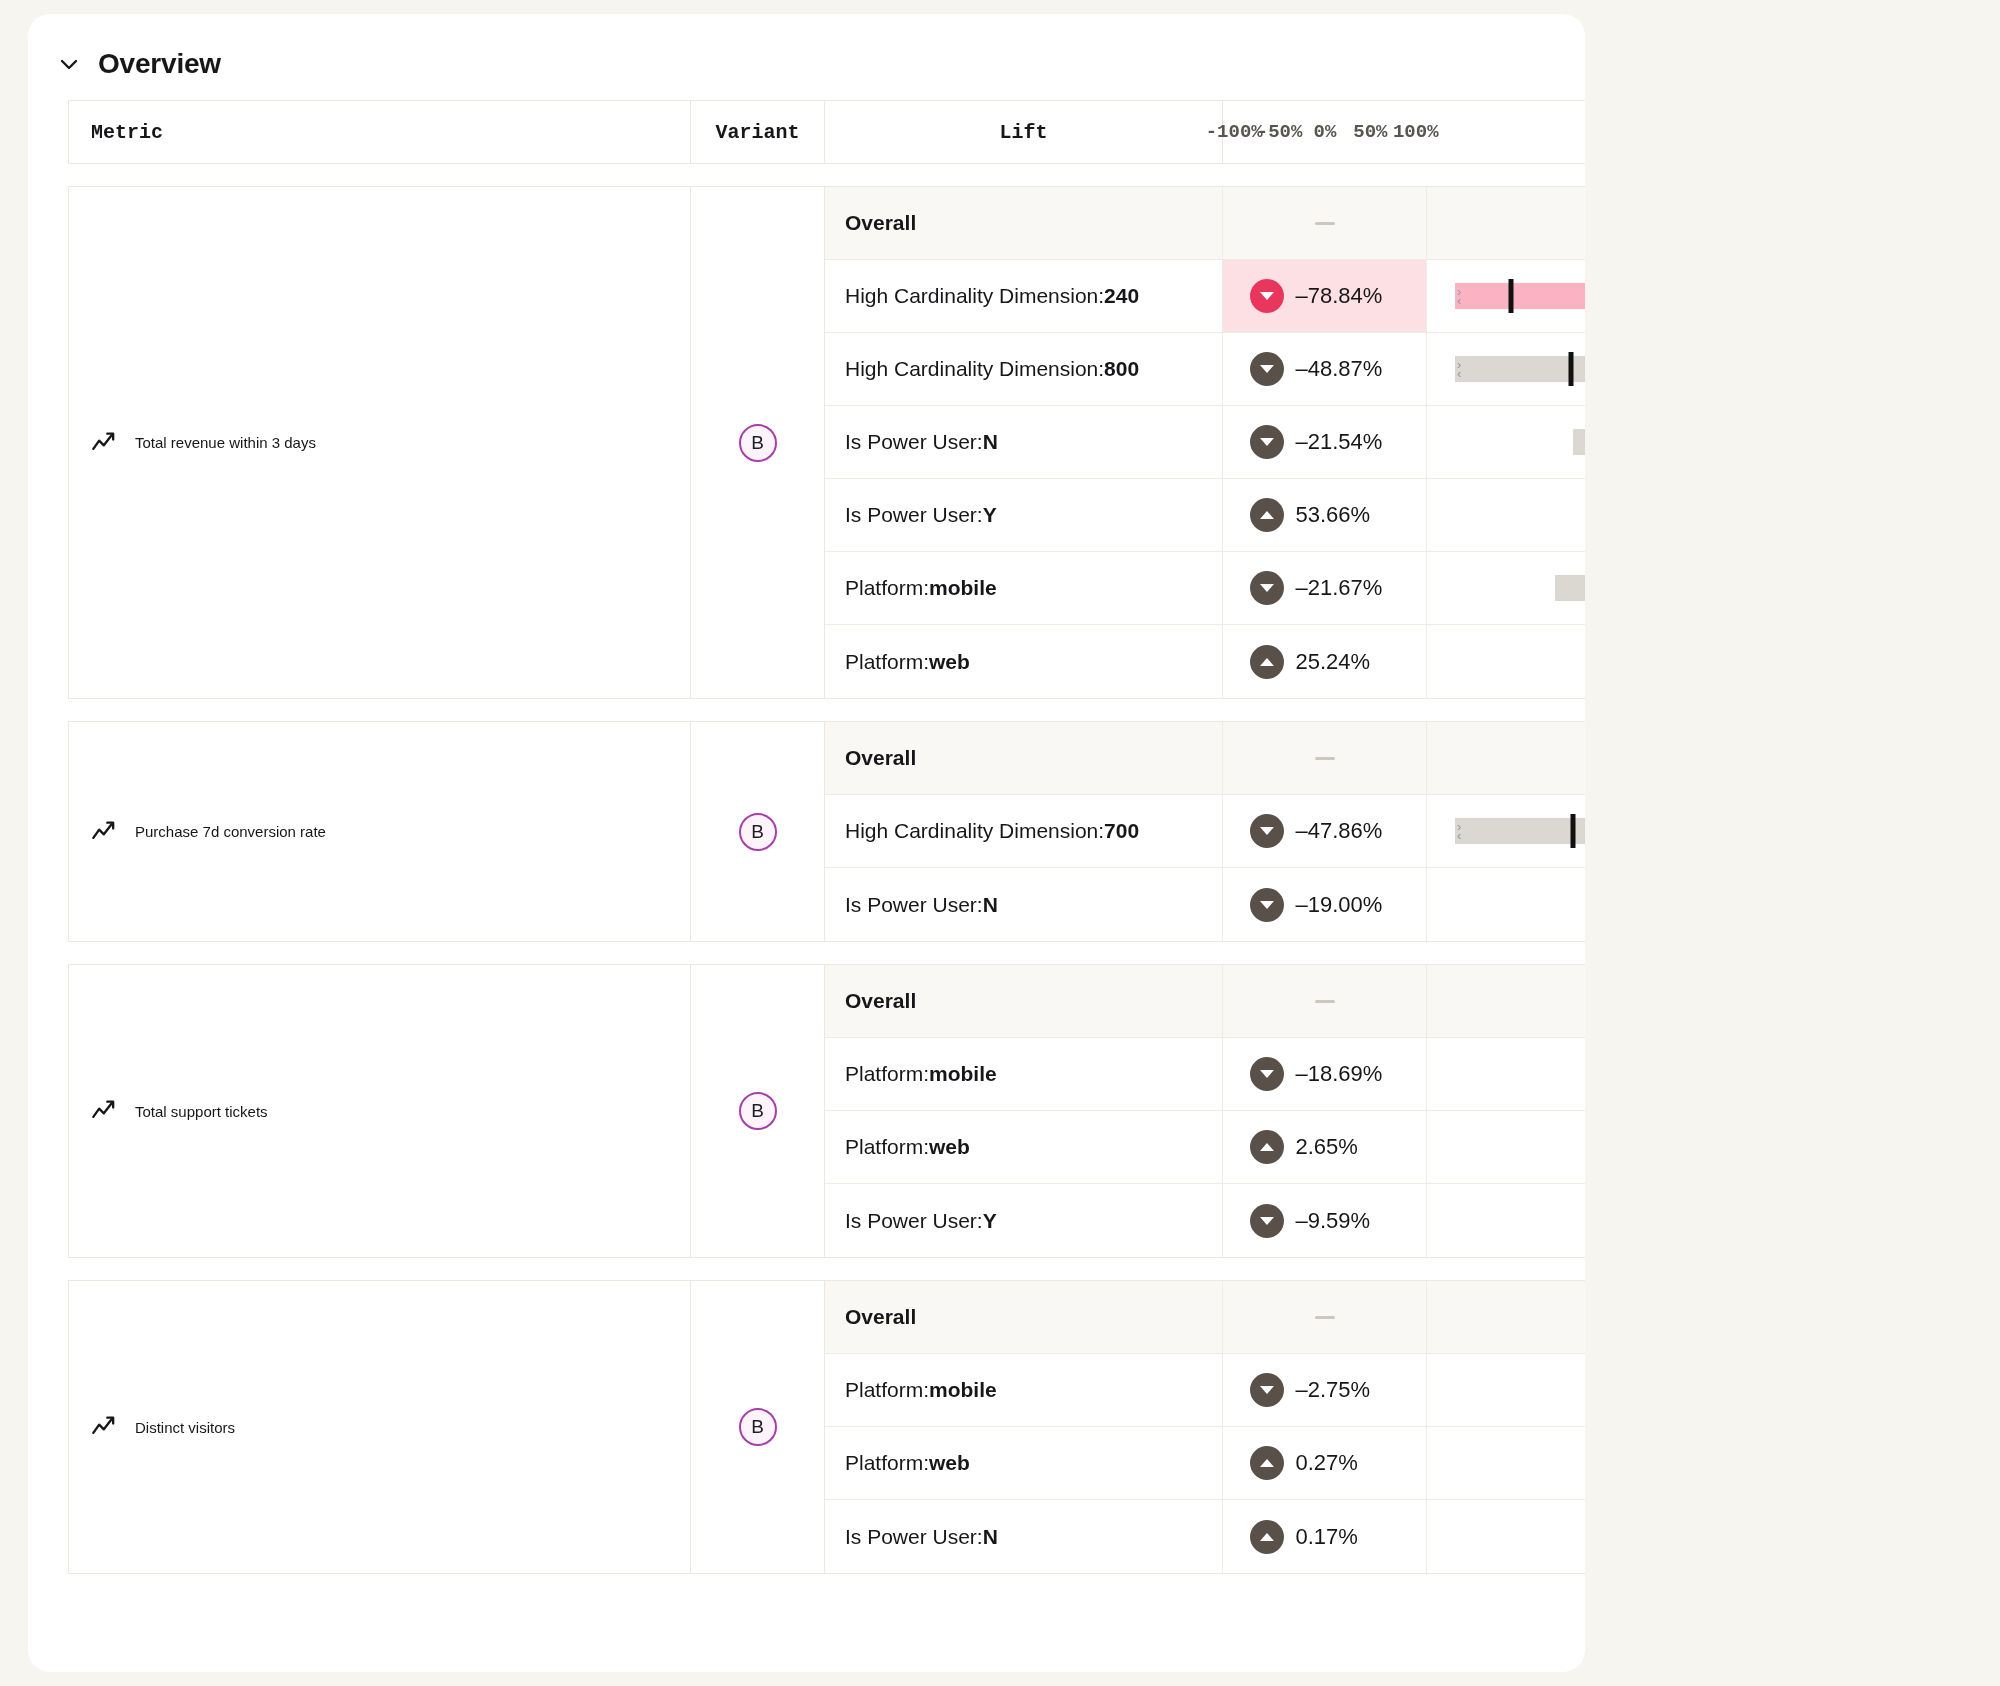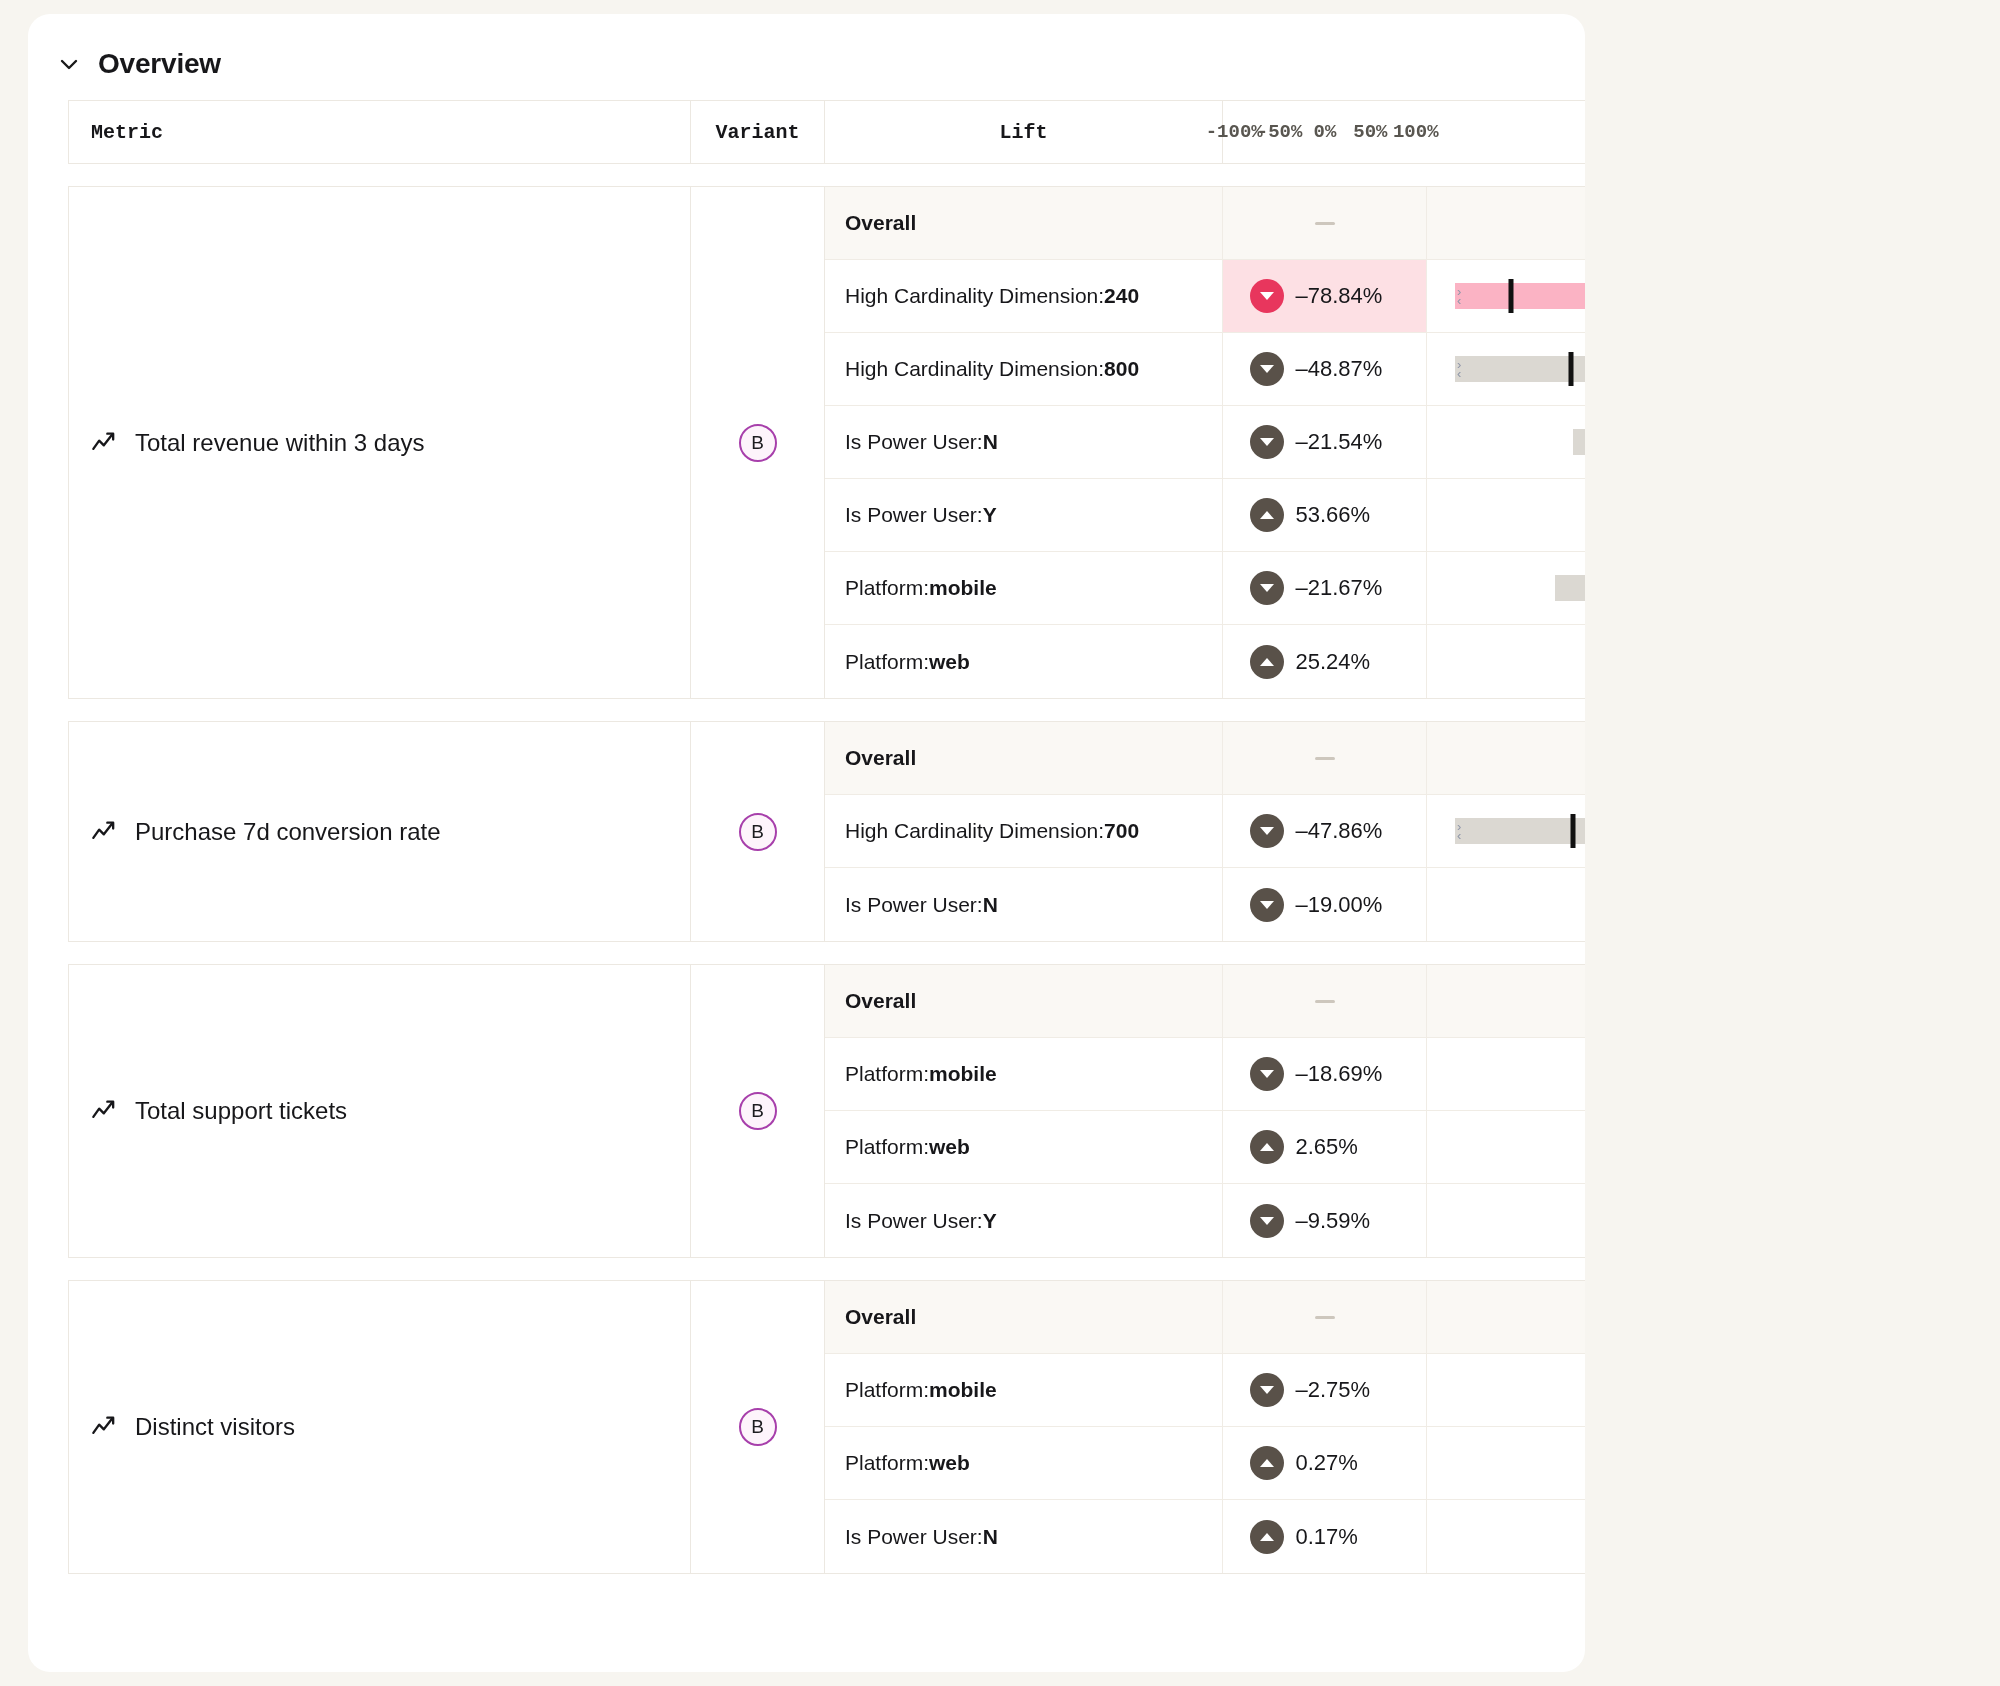--- a/index.html
+++ b/index.html
@@ -105,21 +105,21 @@
     padding: 0 22px;
     border-right: 1px solid #ece8e1;
   }
   .metric-icon {
     width: 28px; height: 28px;
     flex: 0 0 28px;
     color: #17171a;
   }
   .metric-icon svg { display: block; }
   .metric-label {
-    font-size: 24px;
+    font-size: 15px;
     color: #17171a;
   }
 
   .variant-cell {
     display: flex;
     align-items: center;
     justify-content: center;
     border-right: 1px solid #ece8e1;
   }
   .variant-badge {

